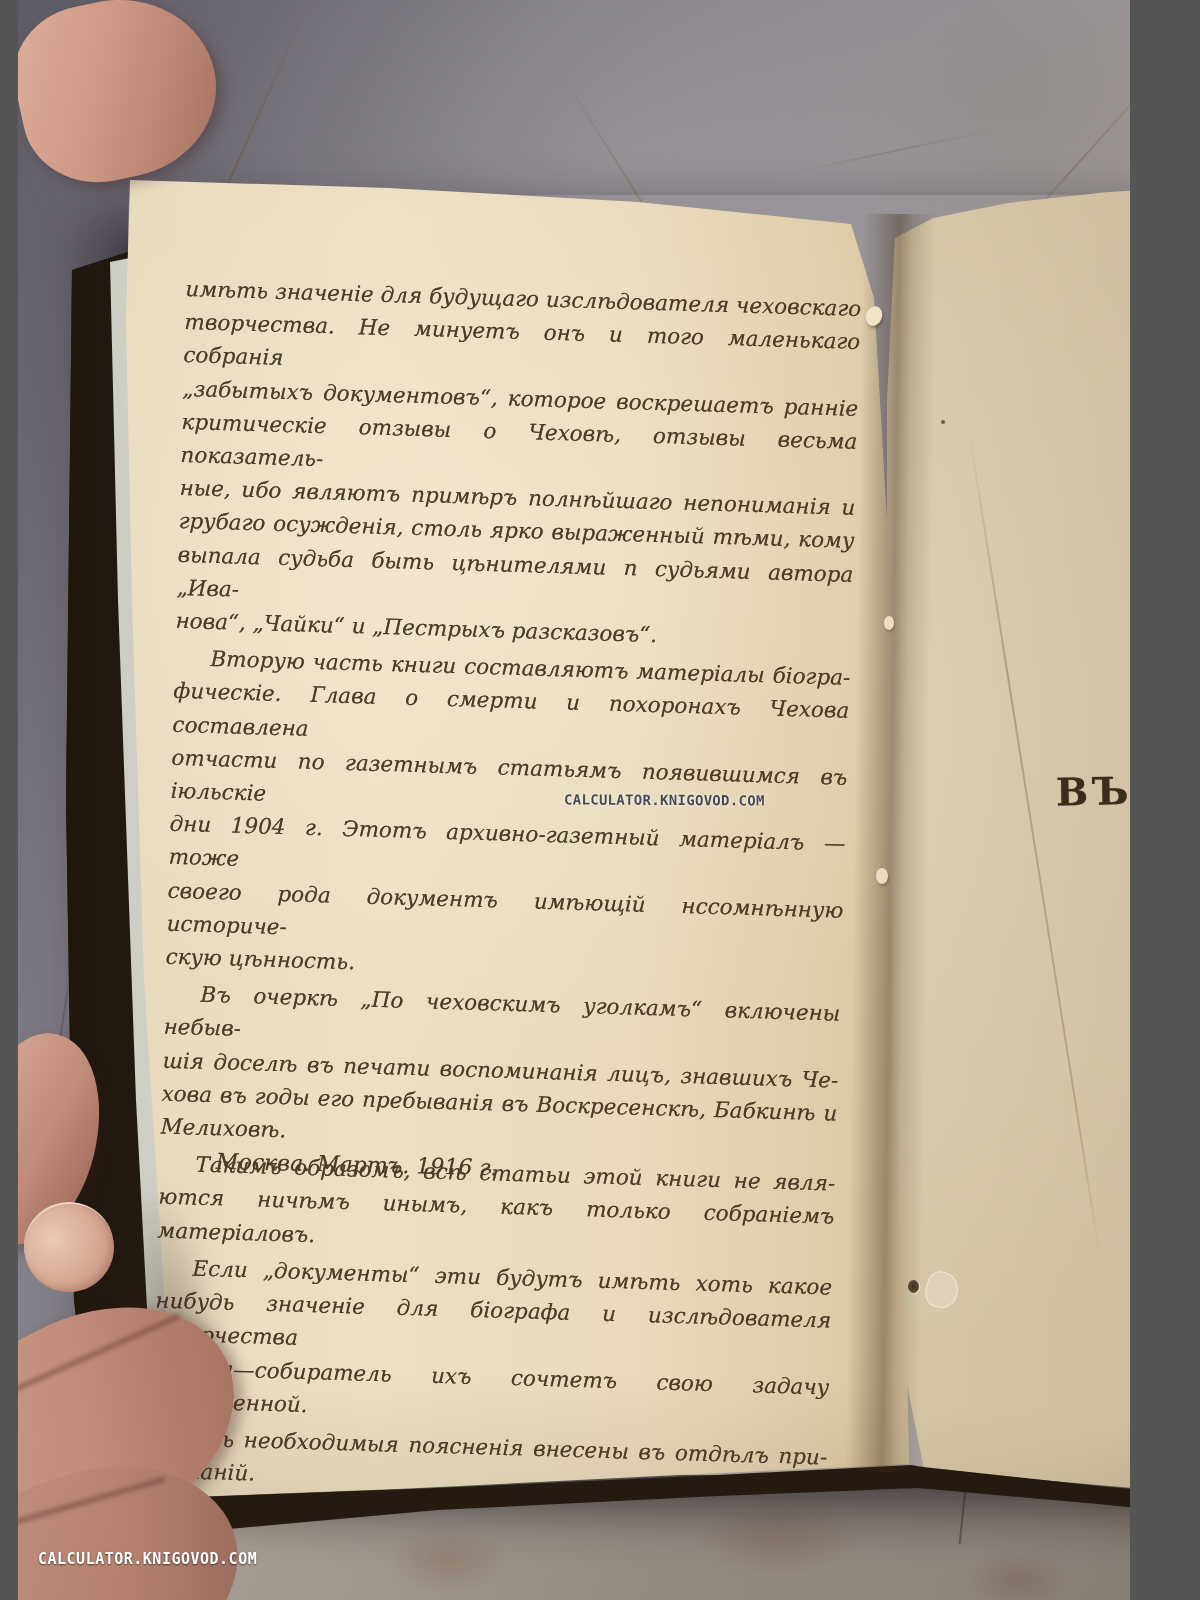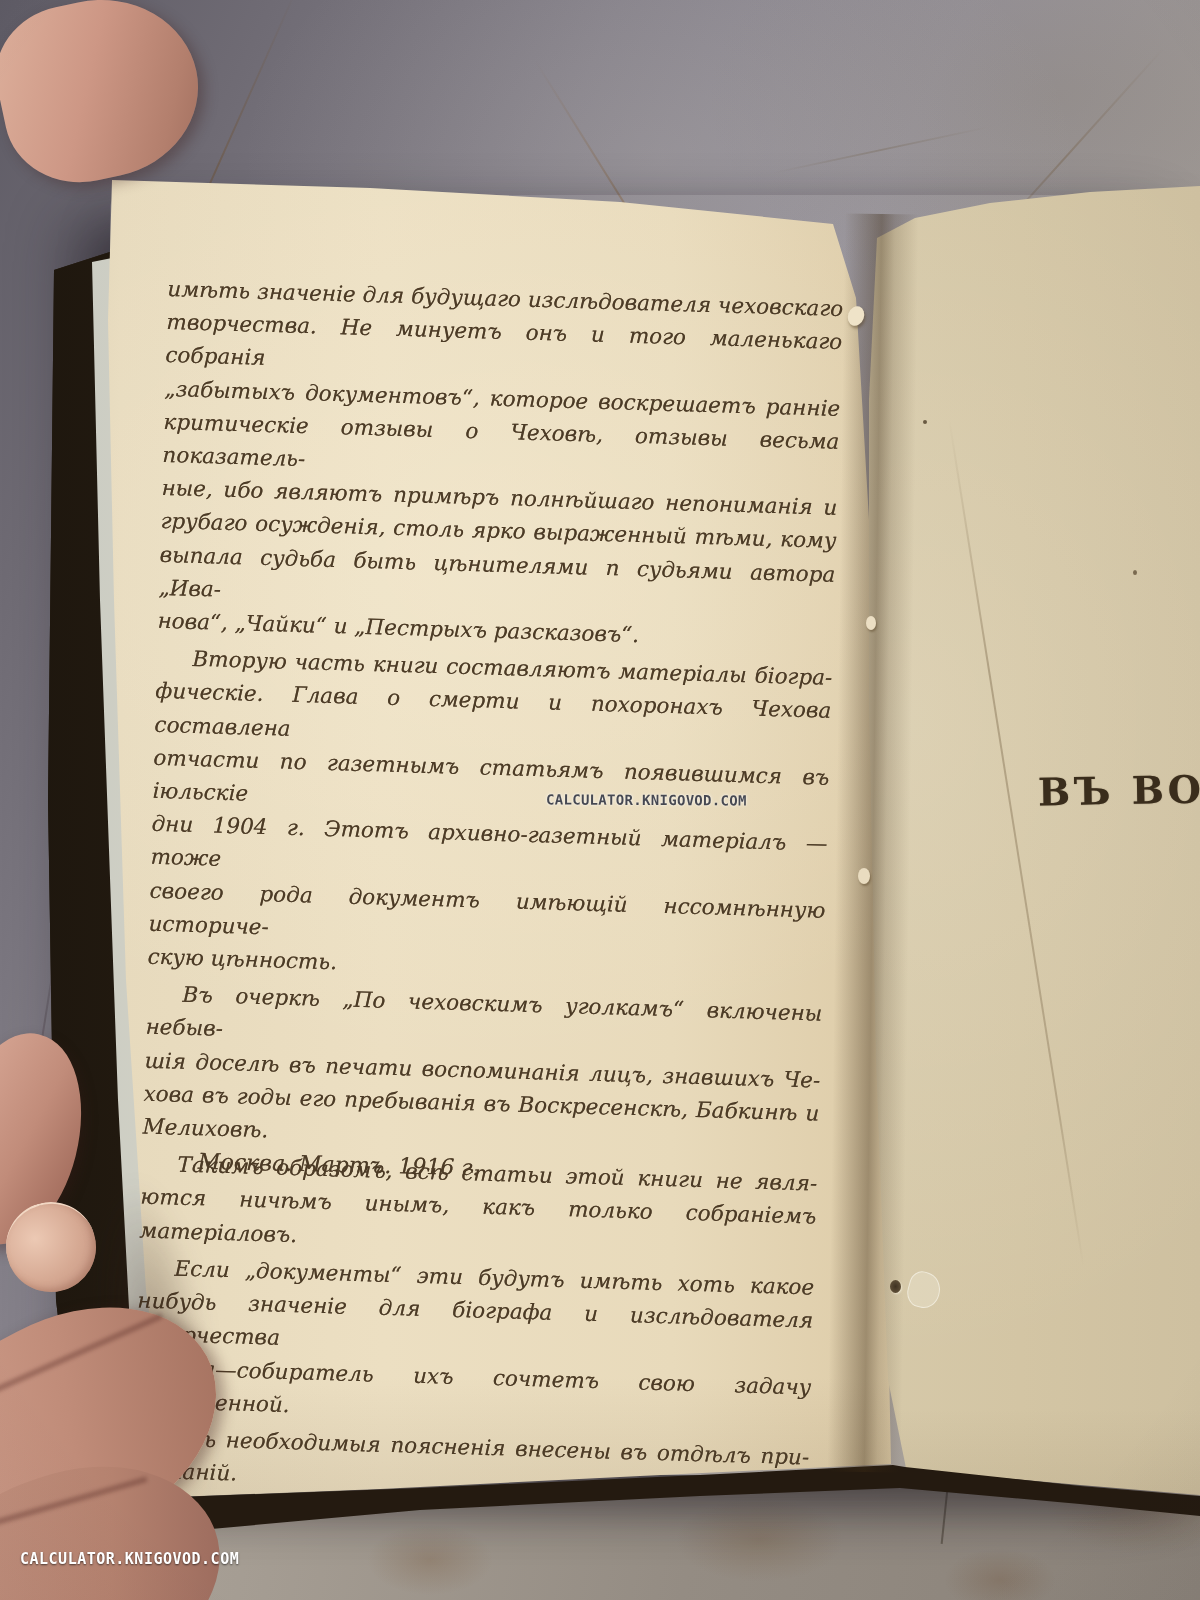--- a/index.html
+++ b/index.html
@@ -1,17 +1,17 @@
 <!DOCTYPE html>
 <html><head>
 <meta charset="utf-8">
 <style>
   html,body{margin:0;padding:0;background:#555;}
-  .canvas{position:relative;width:1200px;height:1600px;overflow:hidden;
-          font-family:"DejaVu Serif",serif;}
+  .canvas{position:relative;width:1112px;height:1600px;overflow:hidden;
+          font-family:"DejaVu Serif",serif;margin-left:18px;}
   .layer{position:absolute;inset:0;}
 
   
   .wall{background:
     radial-gradient(600px 400px at 55% 10%, rgba(205,200,190,.18), transparent 70%),
     radial-gradient(500px 300px at 88% 6%, rgba(125,115,95,.22), transparent 70%),
     radial-gradient(420px 520px at 101% 42%, rgba(145,130,105,.22), transparent 70%),
     linear-gradient(115deg,#5e5b65 0%,#6f6b74 14%,#85818a 32%,#96929a 50%,#a09a97 68%,#a7a099 85%,#a39a90 100%);}
   .crack{position:absolute;width:2px;background:linear-gradient(to bottom,transparent,rgba(110,85,60,.55),transparent);}
   .crack.c1{left:215px;top:-30px;height:400px;transform:rotate(24deg);}

